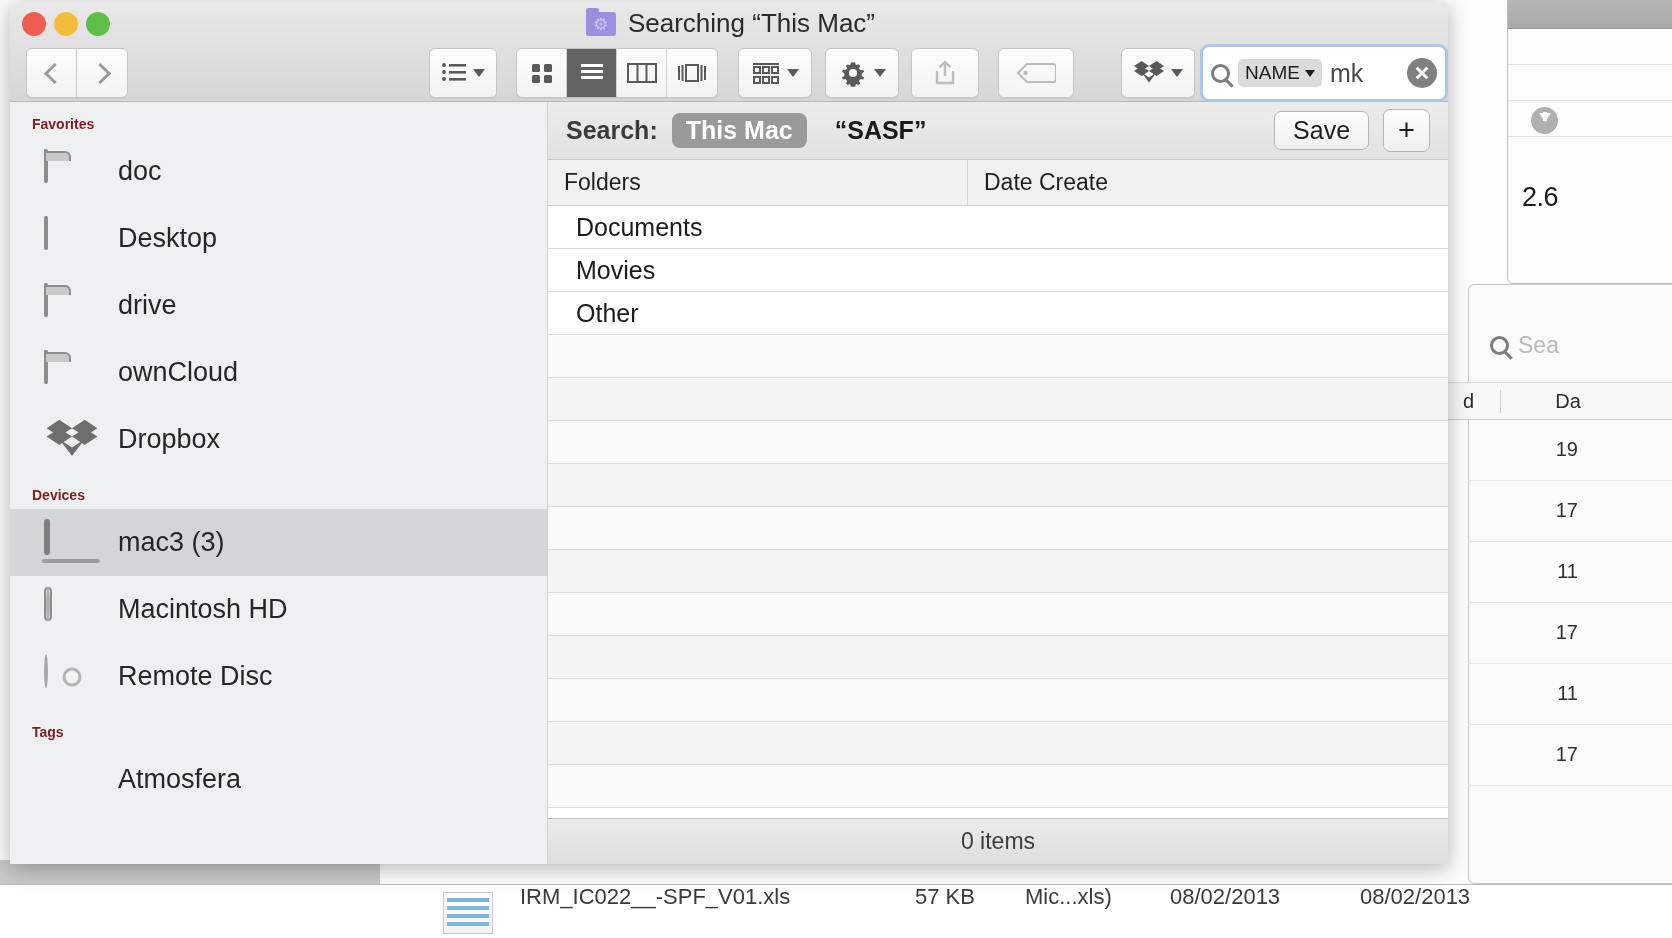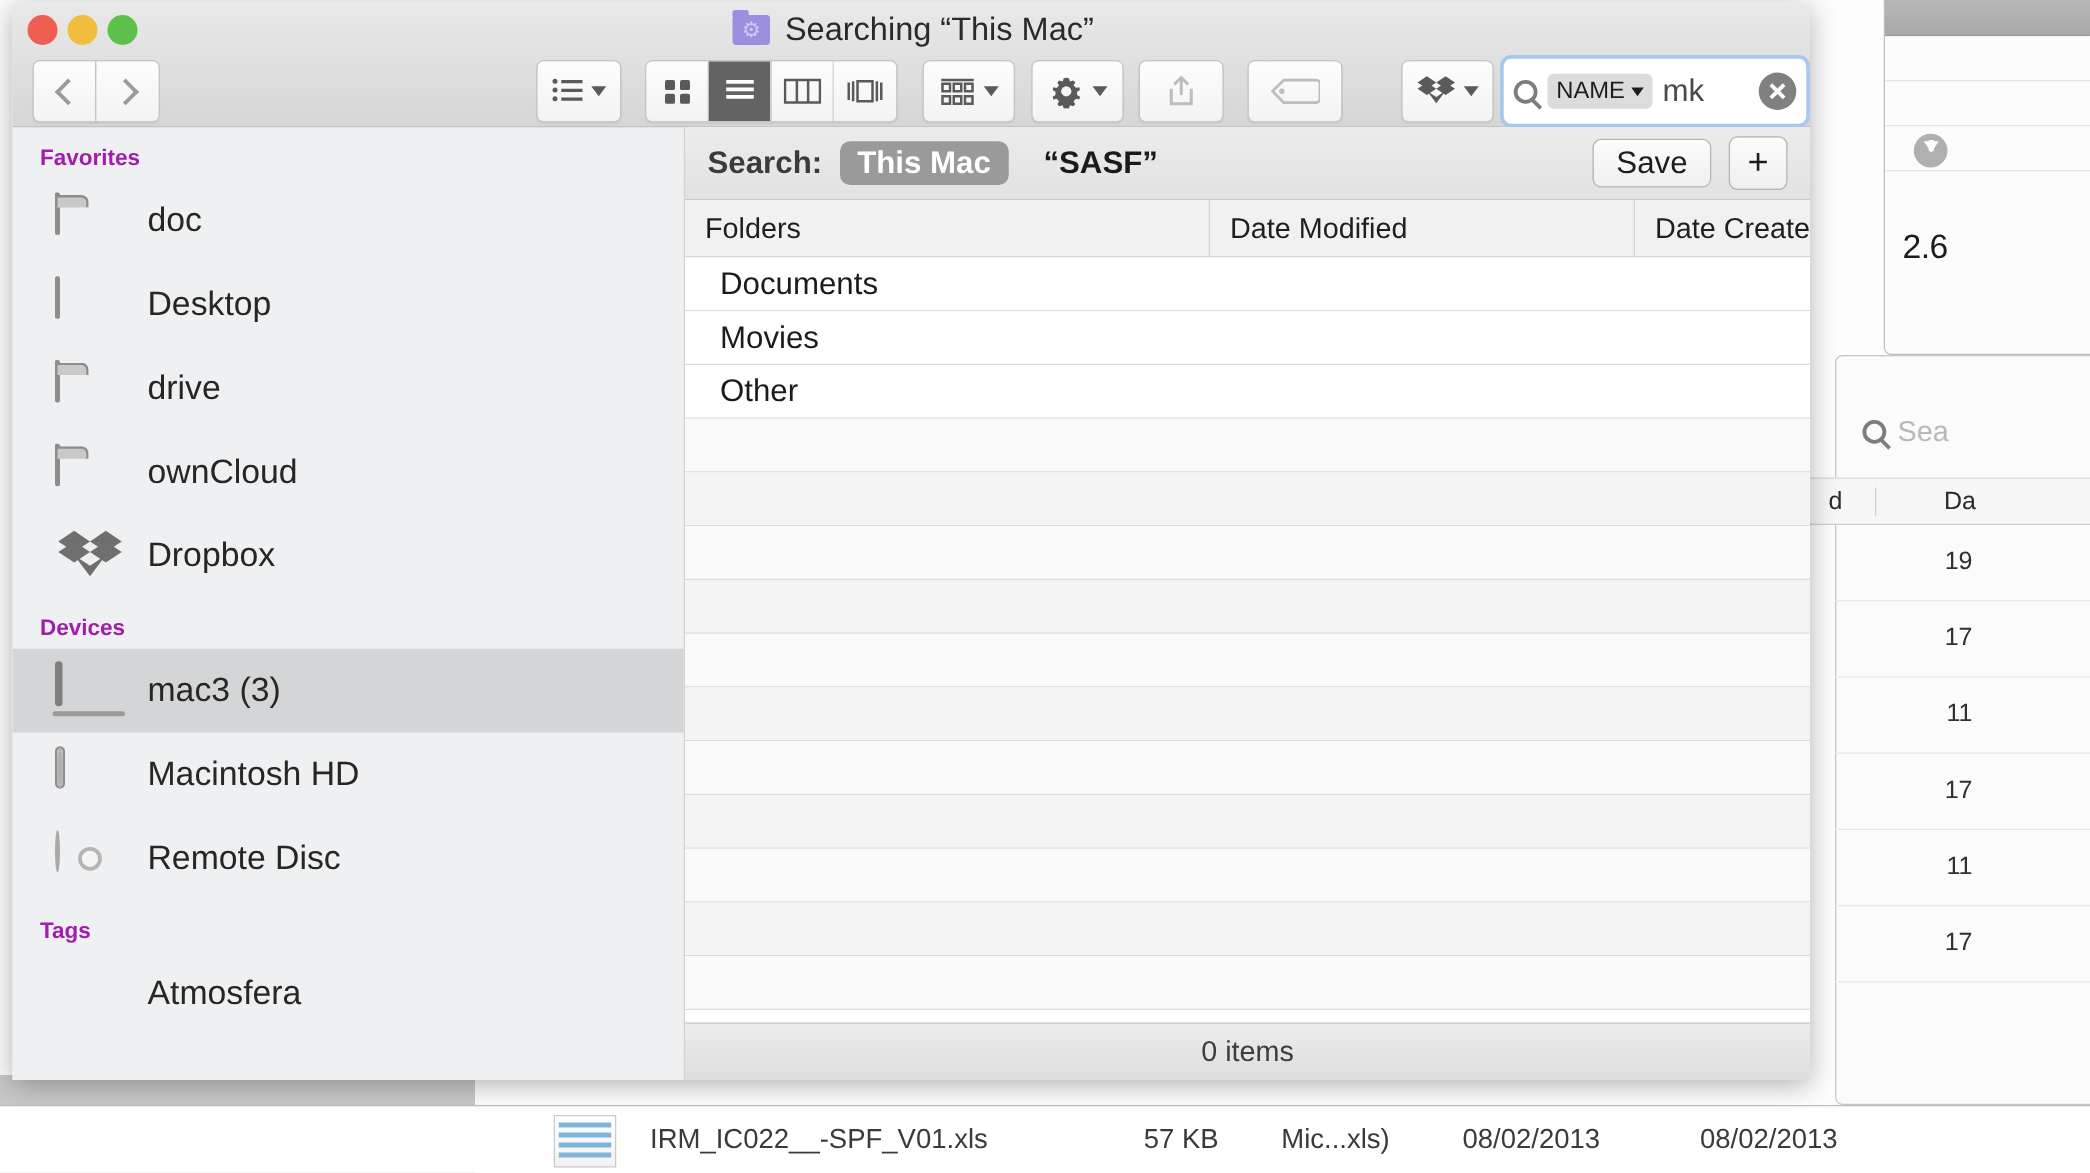--- a/index.html
+++ b/index.html
@@ -64,21 +64,21 @@
   .bg-rowlist .r { height: 61px; border-bottom: 1px solid #e8e8e8; position: relative; }
   .bg-rowlist .r span {
     position: absolute; right: 100px; top: 18px; font-size: 20px; color: #2f2f2f;
   }
   .bg-bottom-strip {
     position: absolute; left: 0; top: 884px; width: 1672px; height: 54px;
     background: #ffffff; border-top: 1px solid #bdbdbd;
   }
   .bg-bottom-row {
     position: absolute; left: 0; top: 884px; width: 1672px; height: 54px;
-    display: flex; align-items: center; font-size: 22px; color: #3a3a3a;
+    display: flex; align-items: flex-start; font-size: 22px; color: #3a3a3a;
   }
   .bg-xls-icon {
     position: absolute; left: 443px; top: 892px; width: 50px; height: 42px;
     background: linear-gradient(#fff,#f2f2f2); border: 1px solid #c9c9c9;
   }
   .bg-xls-icon i {
     position: absolute; left: 3px; right: 3px; height: 4px; background: #7fb5d8;
   }
   .bg-leftedge-window {
     position: absolute; left: 0px; top: 860px; width: 380px; height: 78px;
@@ -194,21 +194,21 @@
 
   
   .body { position: relative; height: 762px; display: flex; }
 
   
   .sidebar {
     width: 538px; background: #eff0f1; border-right: 1px solid #d3d3d3;
     overflow: hidden; position: relative;
   }
   .side-group {
-    padding: 14px 0 6px 22px; font-size: 18px; color: #a21caf; font-weight: bold;
+    padding: 14px 0 6px 22px; font-size: 14px; color: #7f1d1d; font-weight: bold;
   }
   .side-item {
     height: 67px; display: flex; align-items: center; gap: 18px; padding-left: 34px;
     font-size: 27px; color: #262626;
   }
   .side-item.selected { background: #d4d5d6; }
   .side-icon { width: 56px; height: 42px; flex: none; position: relative; }
 
   .ic-folder {
     width: 53px; height: 40px; background: #c9c9c9; border: 2px solid #8d8d8d;
@@ -569,21 +569,20 @@
           <span class="search-label">Search:</span>
           <span class="scope-pill">This Mac</span>
           <span class="query-text">“SASF”</span>
           <span class="sb-spacer"></span>
           <span class="sb-btn">Save</span>
           <span class="sb-btn plus">+</span>
         </div>
 
         <div class="col-head">
           <span class="ch c-name">Folders</span>
-          <span class="ch c-mod">Date Modified</span>
           <span class="ch c-crt">Date Create</span>
         </div>
 
         <div class="filelist">
           <div class="frow">
             <span>Documents</span>
           </div>
           <div class="frow">
             <span>Movies</span>
           </div>

